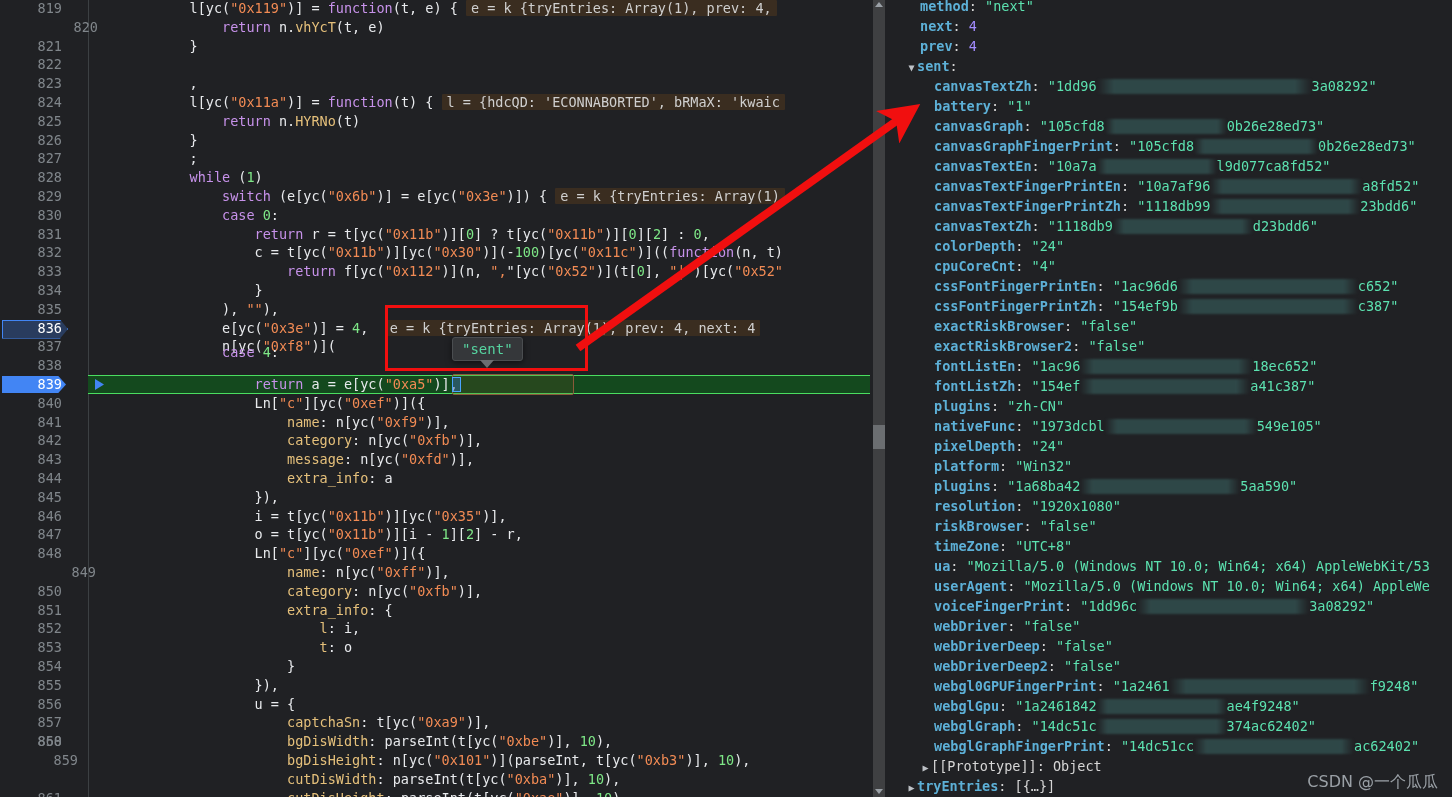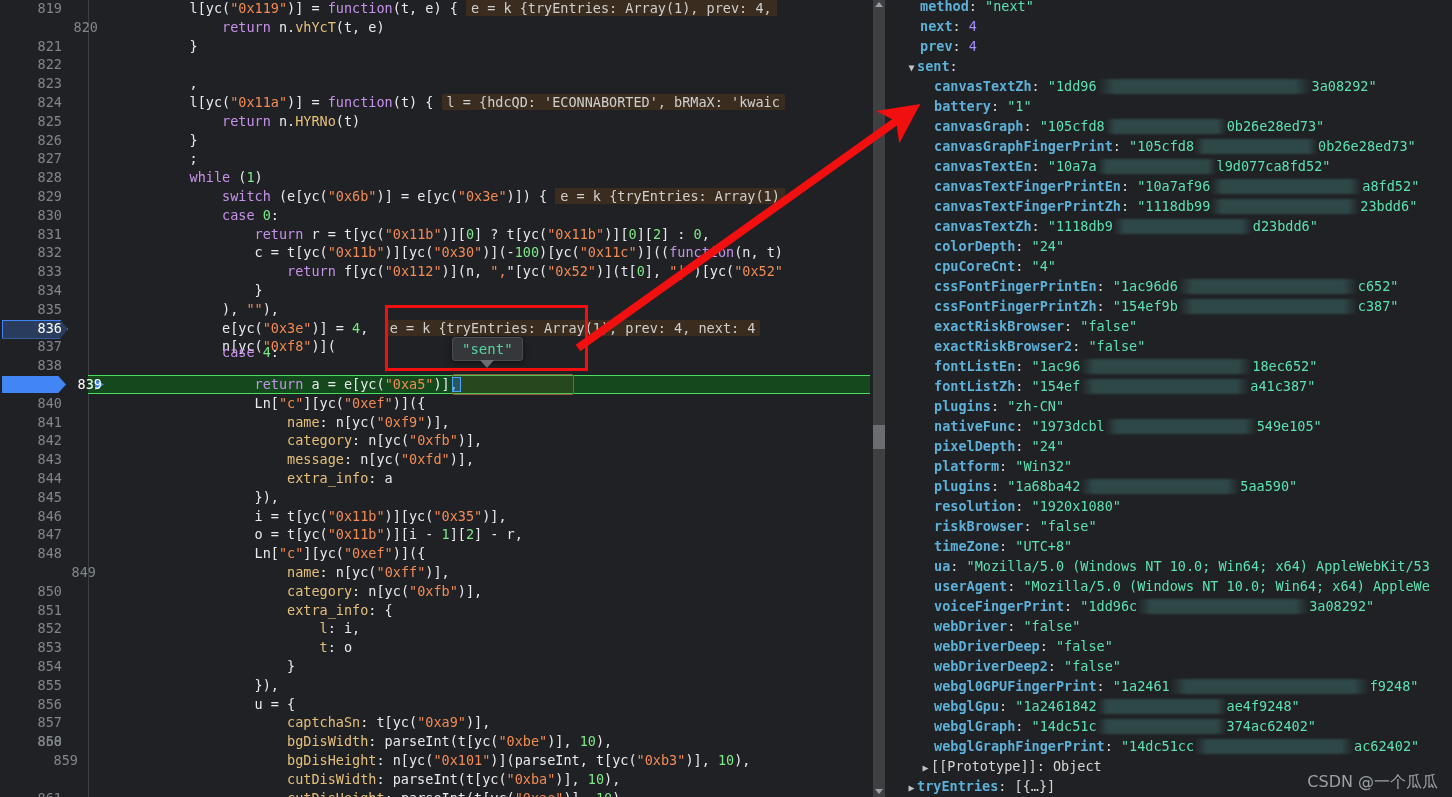--- a/index.html
+++ b/index.html
@@ -131,21 +131,21 @@
         <div class="ln" style="top: 299.8px;">835</div>
         <div class="code" style="top: 299.8px;"><span class="t-def">                ), </span><span class="t-str">""</span><span class="t-def">),</span></div>
         <div class="bpmark hollow" style="top: 319.6px;"></div>
         <div class="bpnum" style="top: 318.6px;">836</div>
         <div class="code" style="top: 318.6px;"><span class="t-def">                e[yc(</span><span class="t-str">"0x3e"</span><span class="t-def">)] = </span><span class="t-num">4</span><span class="t-def">,  </span><span class="chip">e = k {tryEntries: Array(1), prev: 4, next: 4</span></div>
         <div class="ln" style="top: 337.4px;">837</div>
         <div class="code" style="top: 337.4px;"><span class="t-def">                n[yc(</span><span class="t-str">"0xf8"</span><span class="t-def">)](</span></div>
         <div class="ln" style="top: 356.2px;">838</div>
         <div class="code" style="top: 343px;"><span class="t-def">                </span><span class="t-kw">case</span><span class="t-def"> </span><span class="t-num">4</span><span class="t-def">:</span></div>
         <div class="bpmark filled" style="top: 376px;"></div>
-        <div class="bpnum" style="top: 375px; padding-left: 40px;">839</div>
+        <div class="bpnum" style="top: 375px;">839</div>
         <div class="ln" style="top: 393.8px;">840</div>
         <div class="code" style="top: 393.8px;"><span class="t-def">                    Ln[</span><span class="t-str">"c"</span><span class="t-def">][yc(</span><span class="t-str">"0xef"</span><span class="t-def">)]({</span></div>
         <div class="ln" style="top: 412.6px;">841</div>
         <div class="code" style="top: 412.6px;"><span class="t-def">                        </span><span class="t-prop">name</span><span class="t-def">: n[yc(</span><span class="t-str">"0xf9"</span><span class="t-def">)],</span></div>
         <div class="ln" style="top: 431.4px;">842</div>
         <div class="code" style="top: 431.4px;"><span class="t-def">                        </span><span class="t-prop">category</span><span class="t-def">: n[yc(</span><span class="t-str">"0xfb"</span><span class="t-def">)],</span></div>
         <div class="ln" style="top: 450.2px;">843</div>
         <div class="code" style="top: 450.2px;"><span class="t-def">                        </span><span class="t-prop">message</span><span class="t-def">: n[yc(</span><span class="t-str">"0xfd"</span><span class="t-def">)],</span></div>
         <div class="ln" style="top: 469px;">844</div>
         <div class="code" style="top: 469px;"><span class="t-def">                        </span><span class="t-prop">extra_info</span><span class="t-def">: a</span></div>

